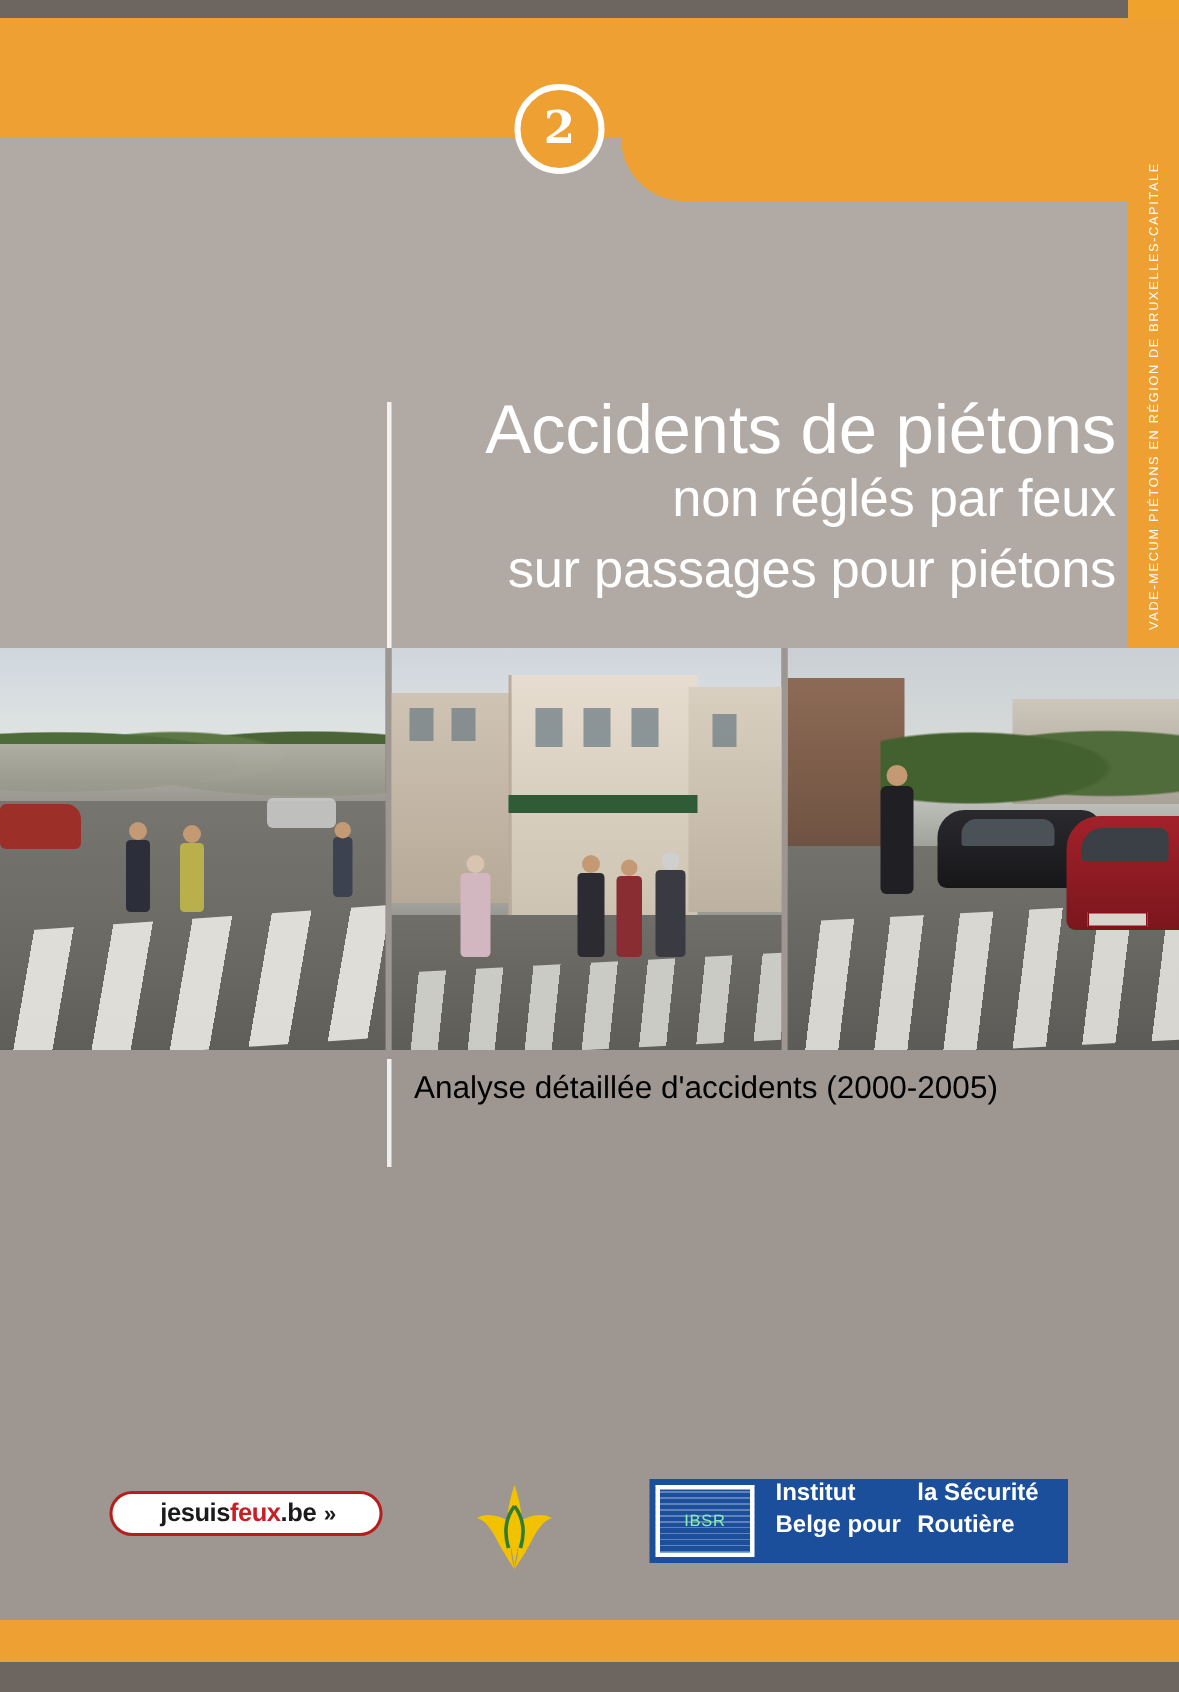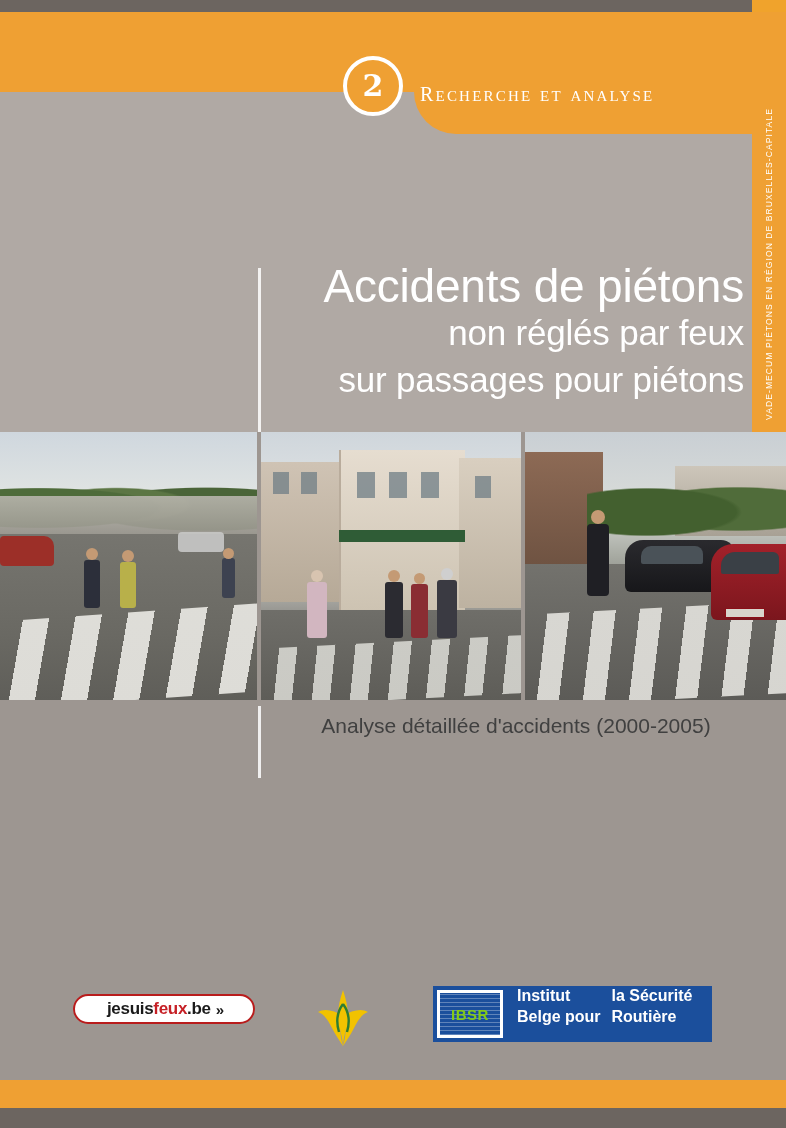--- a/index.html
+++ b/index.html
@@ -194,25 +194,24 @@
     position: absolute;
     left: 258px; top: 706px;
     width: 3px; height: 72px;
     background: #ffffff;
     opacity: .85;
   }
   .subtitle-block {
     position: absolute;
     left: 276px; top: 712px;
     width: 480px;
-    color: #404040;
+    color: #000000;
     font-size: 21px;
     line-height: 1.36;
     font-weight: 300;
-    text-align: center;
   }
 
   
   .logo-row {
     position: absolute;
     left: 0; top: 986px;
     width: 752px; height: 72px;
   }
   
   .logo-jsp {
@@ -248,21 +247,21 @@
   }
   .logo-ibsr .mark {
     width: 66px;
     background: #1b4f9c;
     display:flex; align-items:center; justify-content:center;
     position: relative;
     border: 3px solid #ffffff;
     margin: 4px;
   }
   .logo-ibsr .mark span {
-    color: #84cc16; font-size: 15px; font-weight: bold; letter-spacing: .5px;
+    color: #86efac; font-size: 11px; font-weight: normal; letter-spacing: .5px;
     position: relative; z-index: 2;
   }
   .logo-ibsr .mark::before {
     content:""; position:absolute; inset:-3px;
     background: repeating-linear-gradient(to bottom, rgba(255,255,255,.30) 0 1px, transparent 1px 4px);
   }
   .logo-ibsr .txt {
     flex: 1;
     display:flex; flex-direction:row; justify-content:center;
     color:#ffffff; padding-left: 10px;
@@ -289,21 +288,20 @@
   <div class="topbar-dark"></div>
   <div class="topbar-orange-right"></div>
 
   <div class="header-white-band"></div>
   <div class="header-orange"></div>
   <div class="header-curve"></div>
 
   <div class="chapter-badge">
     <span>2</span>
   </div>
-  <div class="chapter-title">Recherche et analyse</div>
 
   <div class="side-strip-orange"></div>
   <div class="side-strip-grey"></div>
   <div class="side-vertical-text">
     <span>VADE-MECUM PIÉTONS EN RÉGION DE BRUXELLES-CAPITALE</span>
   </div>
 
   <div class="title-rule"></div>
   <div class="title-block">
     <div class="title-main">Accidents de piétons</div>

